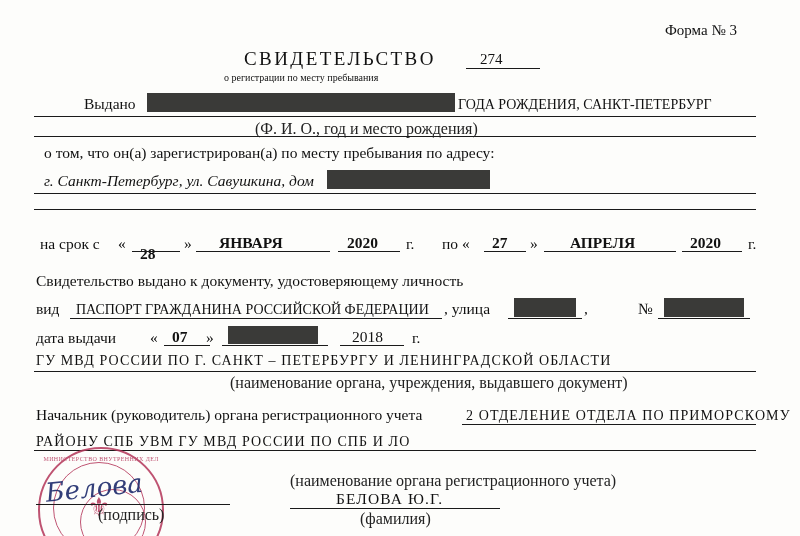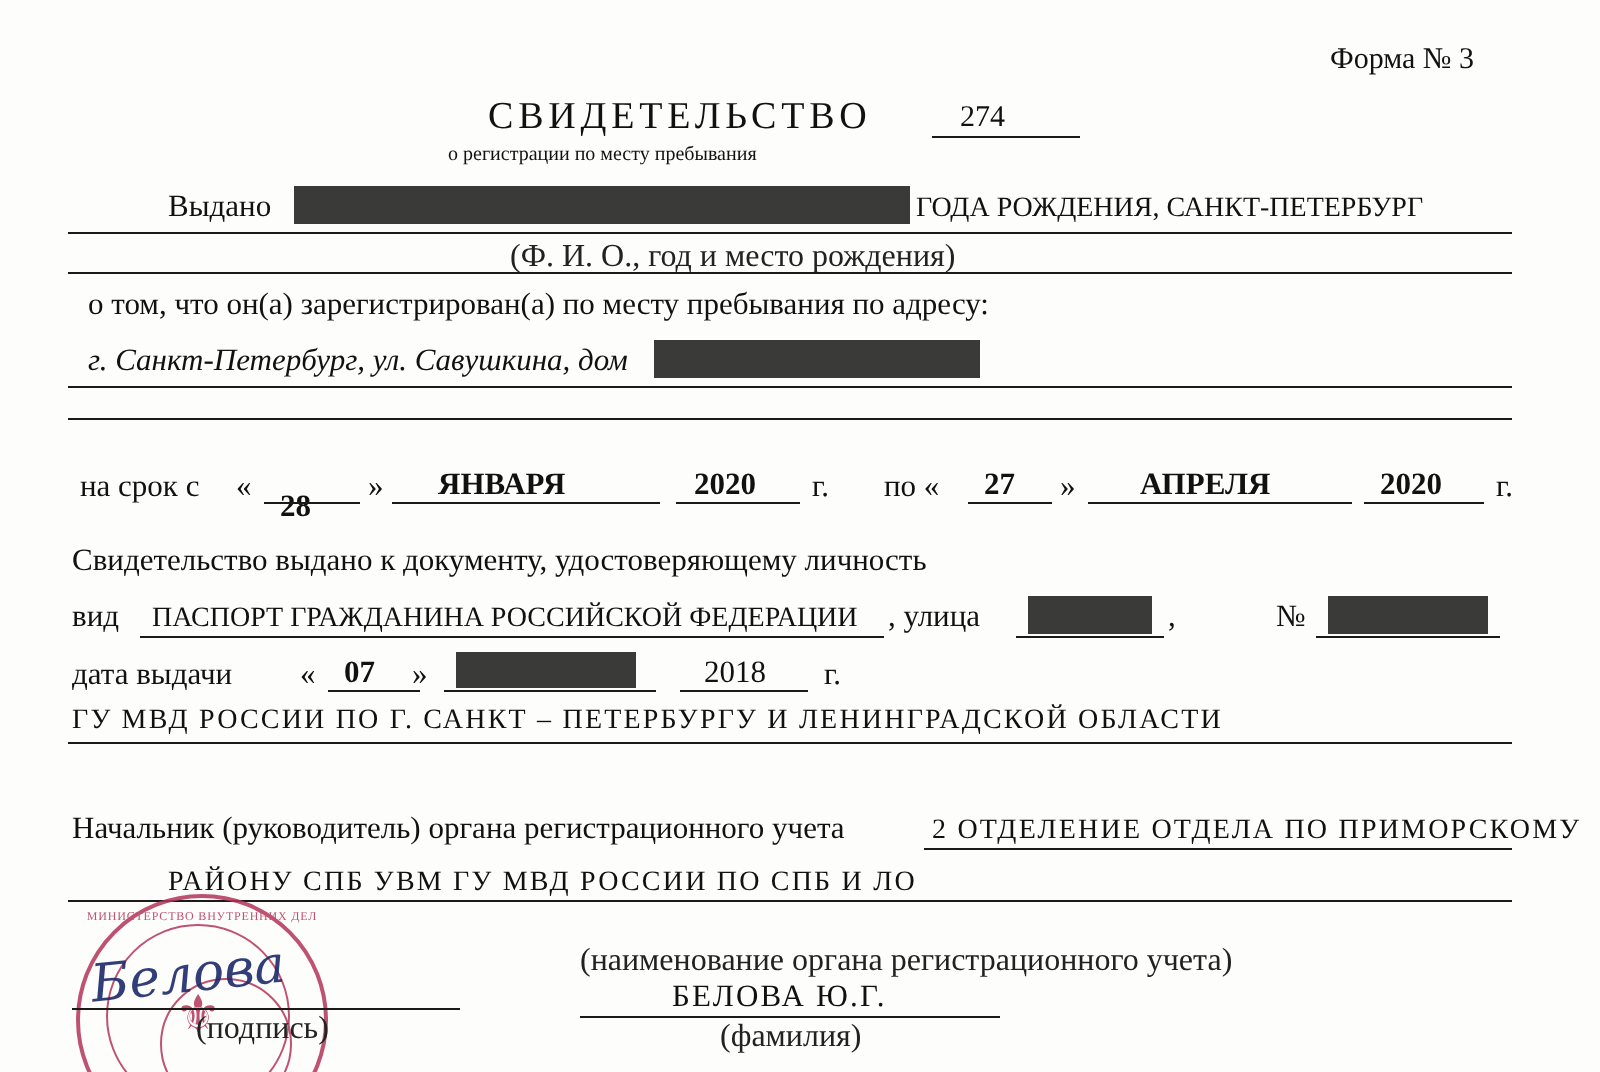--- a/index.html
+++ b/index.html
@@ -191,26 +191,27 @@
   <div class="abs body-txt" style="left:206px; top:329px;">»</div>
   <div class="rule" style="left:164px; top:345px; width:46px;"></div>
   <div class="redact" style="left:228px; top:326px; width:90px; height:18px;"></div>
   <div class="rule" style="left:222px; top:345px; width:106px;"></div>
   <div class="abs body-txt" style="left:352px; top:328px;">2018</div>
   <div class="rule" style="left:340px; top:345px; width:64px;"></div>
   <div class="abs body-txt" style="left:412px; top:329px;">г.</div>
 
   <div class="abs body-sm spaced" style="left:36px; top:353px;">ГУ  МВД  РОССИИ  ПО  Г. САНКТ – ПЕТЕРБУРГУ  И  ЛЕНИНГРАДСКОЙ ОБЛАСТИ</div>
   <div class="rule" style="left:34px; top:371px; width:722px;"></div>
+  <div class="abs caption" style="left:230px; top:374px; width:330px;">(наименование органа, учреждения, выдавшего документ)</div>
 
   <div class="abs body-txt" style="left:36px; top:406px;">Начальник (руководитель) органа регистрационного учета</div>
   <div class="abs body-sm spaced" style="left:466px; top:408px;">2 ОТДЕЛЕНИЕ ОТДЕЛА  ПО ПРИМОРСКОМУ</div>
   <div class="rule" style="left:462px; top:424px; width:294px;"></div>
 
-  <div class="abs body-sm spaced" style="left:36px; top:434px;margin-left:48px;">РАЙОНУ СПБ УВМ  ГУ  МВД  РОССИИ  ПО СПБ  И  ЛО</div>
+  <div class="abs body-sm spaced" style="left:36px; top:434px;">РАЙОНУ СПБ УВМ  ГУ  МВД  РОССИИ  ПО СПБ  И  ЛО</div>
   <div class="rule" style="left:34px; top:450px; width:722px;"></div>
   <div class="abs caption" style="left:290px; top:472px; width:260px;">(наименование органа регистрационного учета)</div>
 
   <div id="stamp">
     <div id="stamp-inner">
       <div id="stamp-inner2"></div>
       <div class="stamp-eagle">⚜</div>
     </div>
     <div class="stamp-txt" style="top:7px;">МИНИСТЕРСТВО ВНУТРЕННИХ ДЕЛ</div>
 

